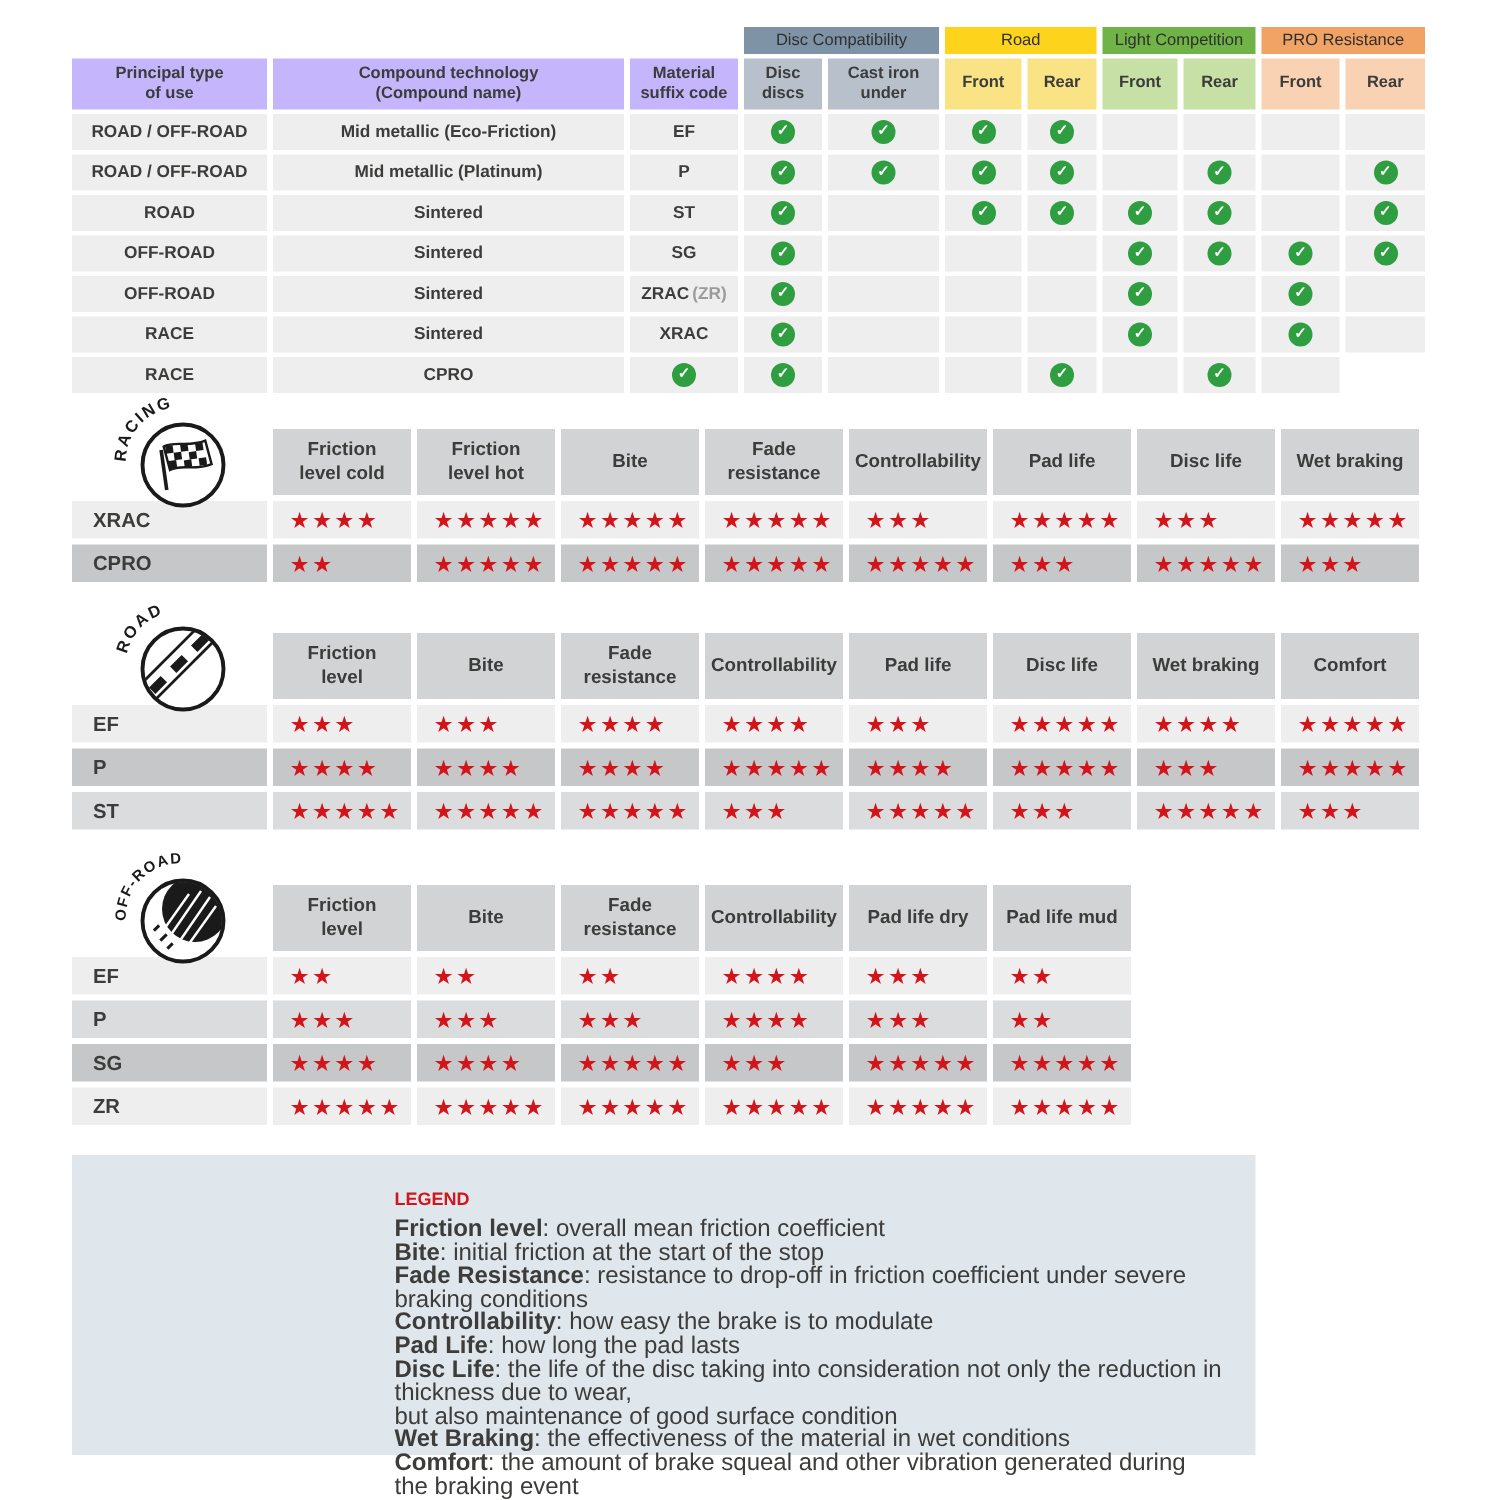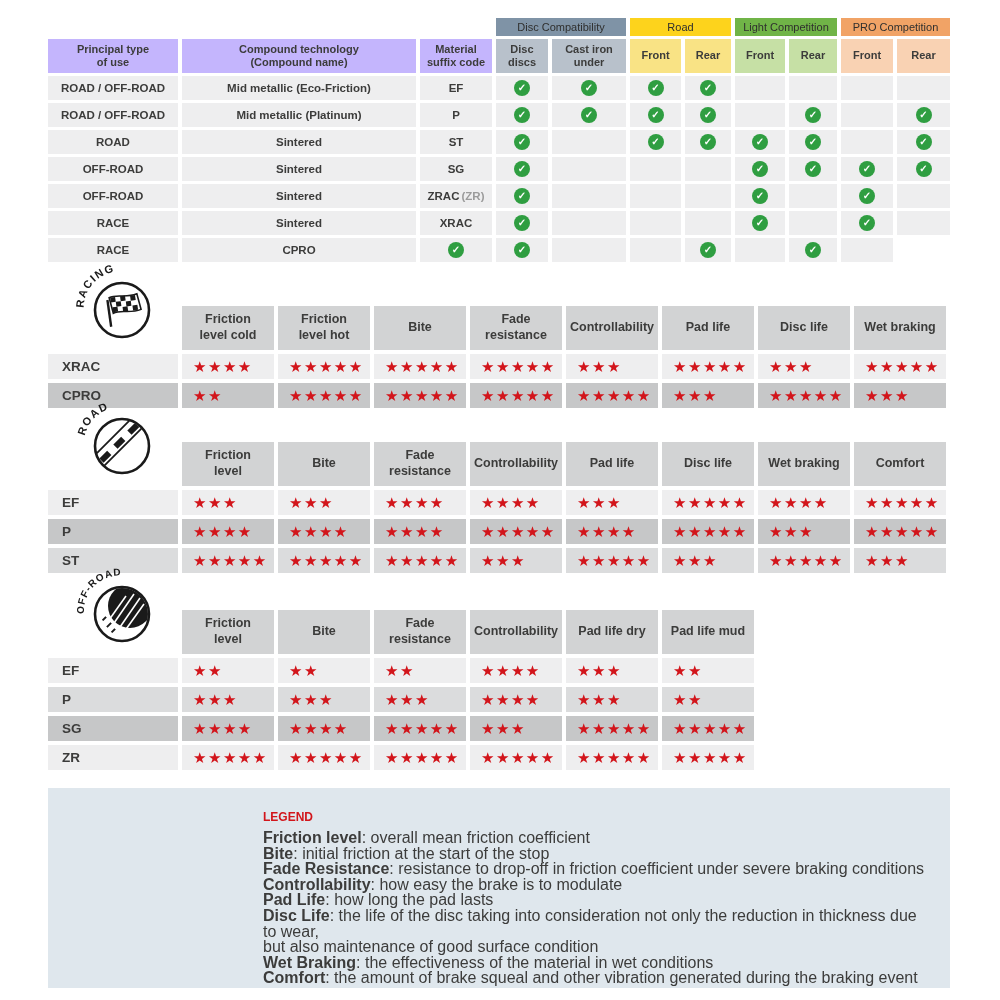--- a/index.html
+++ b/index.html
@@ -22,55 +22,55 @@
            line-height: 1.2; padding: 2px 3px; white-space: pre-line; }
   .dcell { background: #eeeeef; height: 24px; font-size: 11.5px; font-weight: bold; }
   .code-suffix { color: #9b9b9b; font-weight: bold; margin-left: 2px; text-align: right; }
   .chk { display: inline-flex; align-items: center; justify-content: center;
          width: 16px; height: 16px; border-radius: 50%; background: #2f9e41;
          color: #ffffff; font-size: 10px; font-weight: bold; line-height: 1; }
 
   
   .rt-wrap { position: absolute; left: 48px; }
   .rt-icon { position: absolute; left: 28px; top: -6px; width: 86px; height: 78px; }
-  .rt { display: grid; column-gap: 4px; row-gap: 4px; margin-top: 36px; }
+  .rt { display: grid; column-gap: 4px; row-gap: 4px; margin-top: 16px; }
   .hcell { background: #d2d3d4; height: 44px; font-size: 12.5px; font-weight: bold;
            line-height: 1.25; white-space: pre-line; padding: 2px 4px; }
   .rlabel { height: 25px; justify-content: flex-start; padding-left: 14px;
             font-size: 13.5px; font-weight: bold; }
   .starcell { height: 25px; justify-content: flex-start; padding-left: 11px;
               font-size: 15px; letter-spacing: 1.5px; color: #d2151b; overflow: hidden; }
   .shade-light  { background: #eeeeef; }
   .shade-medium { background: #dbdcdd; }
   .shade-dark   { background: #c6c7c8; }
 
   .wrap-racing  { top: 270px; }
   .wrap-road    { top: 406px; }
   .wrap-offroad { top: 574px; }
 
   
-  .legend { position: absolute; left: 48px; top: 788px; width: 902px; height: 200px;
+  .legend { position: absolute; left: 48px; top: 770px; width: 789px; height: 200px;
             background: #dfe7ed; padding: 22px 20px 0 215px; }
   .legend-title { color: #d2151b; font-weight: bold; font-size: 12px; margin-bottom: 6px; }
   .lrow { font-size: 16px; line-height: 15.6px; color: #3c3c3b; }
   .lterm { font-weight: bold; }
 
   svg text { font-family: "Liberation Sans", sans-serif; }
 </style>
 </head>
 <body>
 
 <div class="page">
 
   <div class="compat" id="compat">
       <div class="cell ghost" style="grid-column: 1 / span 3;"></div>
       <div class="cell ghead" style="background: rgb(127, 147, 166); grid-column: span 2;">Disc Compatibility</div>
       <div class="cell ghead" style="background: rgb(253, 211, 28); grid-column: span 2;">Road</div>
       <div class="cell ghead" style="background: rgb(112, 180, 71); grid-column: span 2;">Light Competition</div>
-      <div class="cell ghead" style="background: rgb(241, 163, 102); grid-column: span 2;">PRO Competition</div>
+      <div class="cell ghead" style="background: rgb(241, 163, 102); grid-column: span 2;">PRO Resistance</div>
       <div class="cell chead">Principal type
 of use</div>
       <div class="cell chead">Compound technology
 (Compound name)</div>
       <div class="cell chead">Material
 suffix code</div>
       <div class="cell chead" style="background: rgb(184, 193, 203);">Disc
 discs</div>
       <div class="cell chead" style="background: rgb(184, 193, 203);">Cast iron
 under</div>

